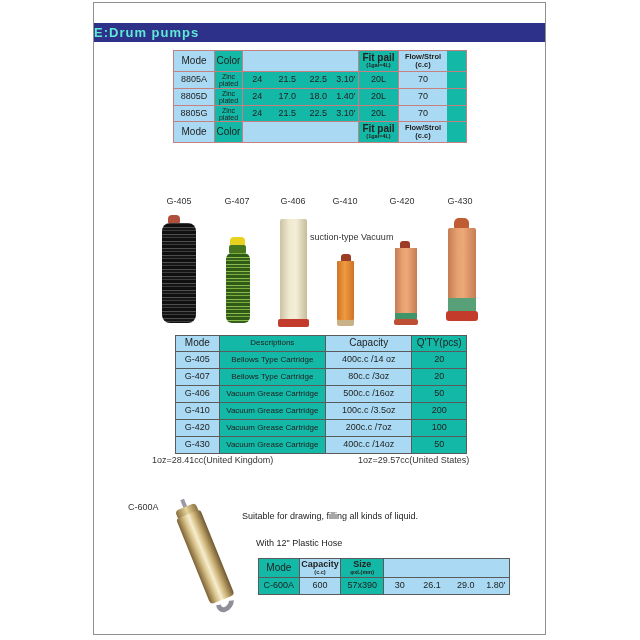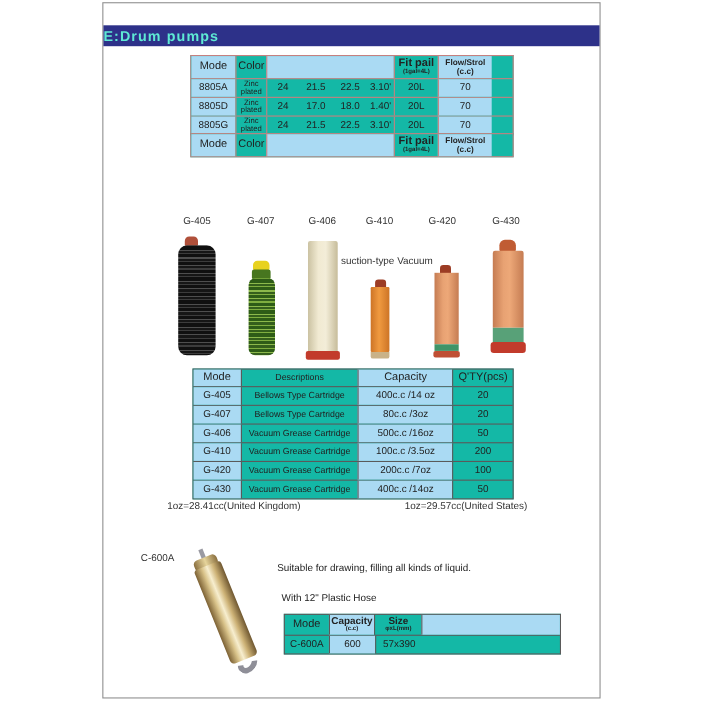--- a/index.html
+++ b/index.html
@@ -248,33 +248,33 @@
       </div>
       <div class="row">
         <div class="cell g-mode blue">G-430</div>
         <div class="cell g-desc">Vacuum Grease Cartridge</div>
         <div class="cell g-cap blue">400c.c /14oz</div>
         <div class="cell g-qty">50</div>
       </div>
     </div>
 
     <span class="label" style="left:58px;top:452px">1oz=28.41cc(United Kingdom)</span>
-    <span class="label" style="left:274px;top:452px">1oz=29.57cc(United States)</span>
+    <span class="label" style="left:264px;top:452px">1oz=29.57cc(United States)</span>
 
 
     <span class="label" style="left:34px;top:499px">C-600A</span>
 
     <div class="gun">
       <div class="gun-nozzle"></div>
       <div class="gun-cap"></div>
       <div class="gun-body"></div>
       <div class="gun-hook"></div>
     </div>
 
-    <div class="desc" style="left:158px;top:507px">
+    <div class="desc" style="left:148px;top:507px">
       <div>Suitable for drawing, filling all kinds of liquid.</div>
     </div>
     <div class="desc" style="left:162px;top:534px">With 12" Plastic Hose</div>
 
     <div class="tbl oil">
       <div class="row head">
         <div class="cell o-mode hname">Mode</div>
         <div class="cell o-cap blue stack">
           <span>Capacity</span>
           <span class="minor">(c.c)</span>
@@ -293,17 +293,23 @@
             <span>N.W.(kgs)</span>
             <span>G.W.(kgs)</span>
             <span>CUFT</span>
           </div>
         </div>
       </div>
       <div class="row">
         <div class="cell o-mode">C-600A</div>
         <div class="cell o-cap blue">600</div>
         <div class="cell o-size">57x390</div>
+        <div class="cell o-pack blue vals">
+          <span>30</span>
+          <span>26.1</span>
+          <span>29.0</span>
+          <span>1.80'</span>
+        </div>
       </div>
     </div>
 
   </div>
 </div>
 
 </body></html>

